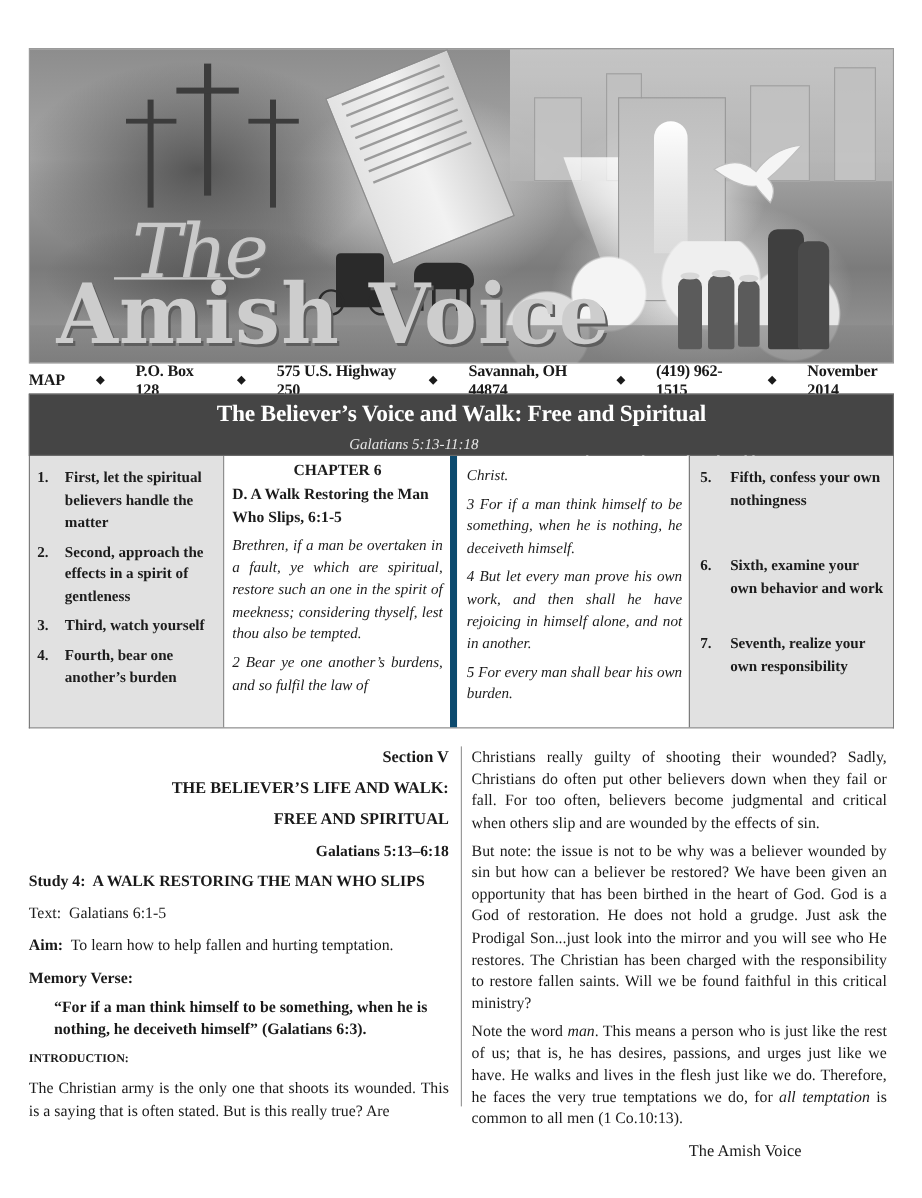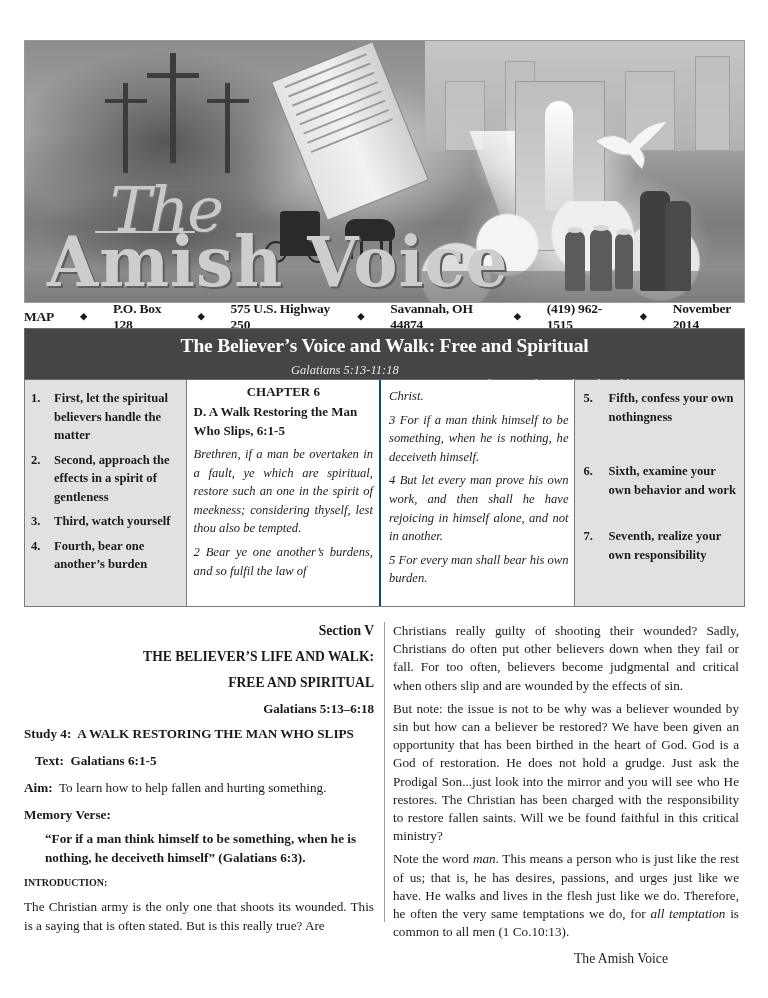--- a/index.html
+++ b/index.html
@@ -147,21 +147,21 @@
   }
   .point .num { width: 25px; flex-shrink: 0; padding-left: 2px; }
   .point .txt { flex: 1; }
   .col-points.right .point .num { width: 27px; }
 
   .col-text {
     background: #ffffff; height: 100%; padding: 4px 6px 0 7px;
     font-family: "Liberation Serif", serif; font-size: 12.6px; line-height: 18.6px; color: #1c1c1c;
     text-align: justify;
   }
-  .col-text.c1 { width: 195px; border-right: 2px solid #0c4a6e; }
+  .col-text.c1 { width: 195px; border-right: 6px solid #0c4a6e; }
   .col-text.c2 { width: 194px; padding-left: 8px; padding-top: 7px; }
   .chapter-head { text-align: center; font-weight: bold; font-size: 13px; line-height: 16px; }
   .section-head { font-weight: bold; font-size: 13px; line-height: 18.5px; text-align: left; margin-top: 3px; margin-bottom: 5px; }
   .col-text p { margin-bottom: 5px; font-style: italic; }
 
   
   .lower-left {
     position: absolute; left: 24px; top: 622px; width: 350px;
     font-family: "Liberation Serif", serif; color: #1a1a1a;
   }
@@ -319,34 +319,34 @@
 
 <div class="lower-left">
   <div class="center-bold">Section V</div>
   <div class="center-bold">THE BELIEVER’S LIFE AND WALK:</div>
   <div class="center-bold">FREE AND SPIRITUAL</div>
   <div class="center-bold sm">Galatians 5:13–6:18</div>
   <div class="field" style="font-weight:bold;">
     <span>Study 4:</span>&nbsp;
     <span>A WALK RESTORING THE MAN WHO SLIPS</span>
   </div>
-  <div class="field" style="font-weight:bold;margin-left:11px;">
+  <div class="field" style="font-weight:normal;">
     <span>Text:</span>&nbsp;
     <span>Galatians 6:1-5</span>
   </div>
   <div class="field">
     <b>Aim:</b>&nbsp;
-    <span>To learn how to help fallen and hurting something.</span>
+    <span>To learn how to help fallen and hurting temptation.</span>
   </div>
   <div class="field" style="font-weight:bold;margin-bottom:6px;">Memory Verse:</div>
   <div class="memory-quote">“For if a man think himself to be something, when he is nothing, he deceiveth himself” (Galatians 6:3).</div>
   <div class="intro-head">INTRODUCTION:</div>
   <div class="body">The Christian army is the only one that shoots its wounded. This is a saying that is often stated. But is this really true? Are</div>
 </div>
 
 <div class="col-divider"></div>
 
 <div class="lower-right">
   <p>Christians really guilty of shooting their wounded? Sadly, Christians do often put other believers down when they fail or fall. For too often, believers become judgmental and critical when others slip and are wounded by the effects of sin.</p>
   <p>But note: the issue is not to be why was a believer wounded by sin but how can a believer be restored? We have been given an opportunity that has been birthed in the heart of God. God is a God of restoration. He does not hold a grudge. Just ask the Prodigal Son...just look into the mirror and you will see who He restores. The Christian has been charged with the responsibility to restore fallen saints. Will we be found faithful in this critical ministry?</p>
-  <p><span>Note the word </span><em>man</em><span>. This means a person who is just like the rest of us; that is, he has desires, passions, and urges just like we have. He walks and lives in the flesh just like we do. Therefore, he often the very same temptations we do, for </span><em>all temptation</em><span> is common to all men (1 Co.10:13).</span></p>
+  <p><span>Note the word </span><em>man</em><span>. This means a person who is just like the rest of us; that is, he has desires, passions, and urges just like we have. He walks and lives in the flesh just like we do. Therefore, he faces the very true temptations we do, for </span><em>all temptation</em><span> is common to all men (1 Co.10:13).</span></p>
   <div class="sig">The Amish Voice</div>
 </div>
 
 </body></html>

